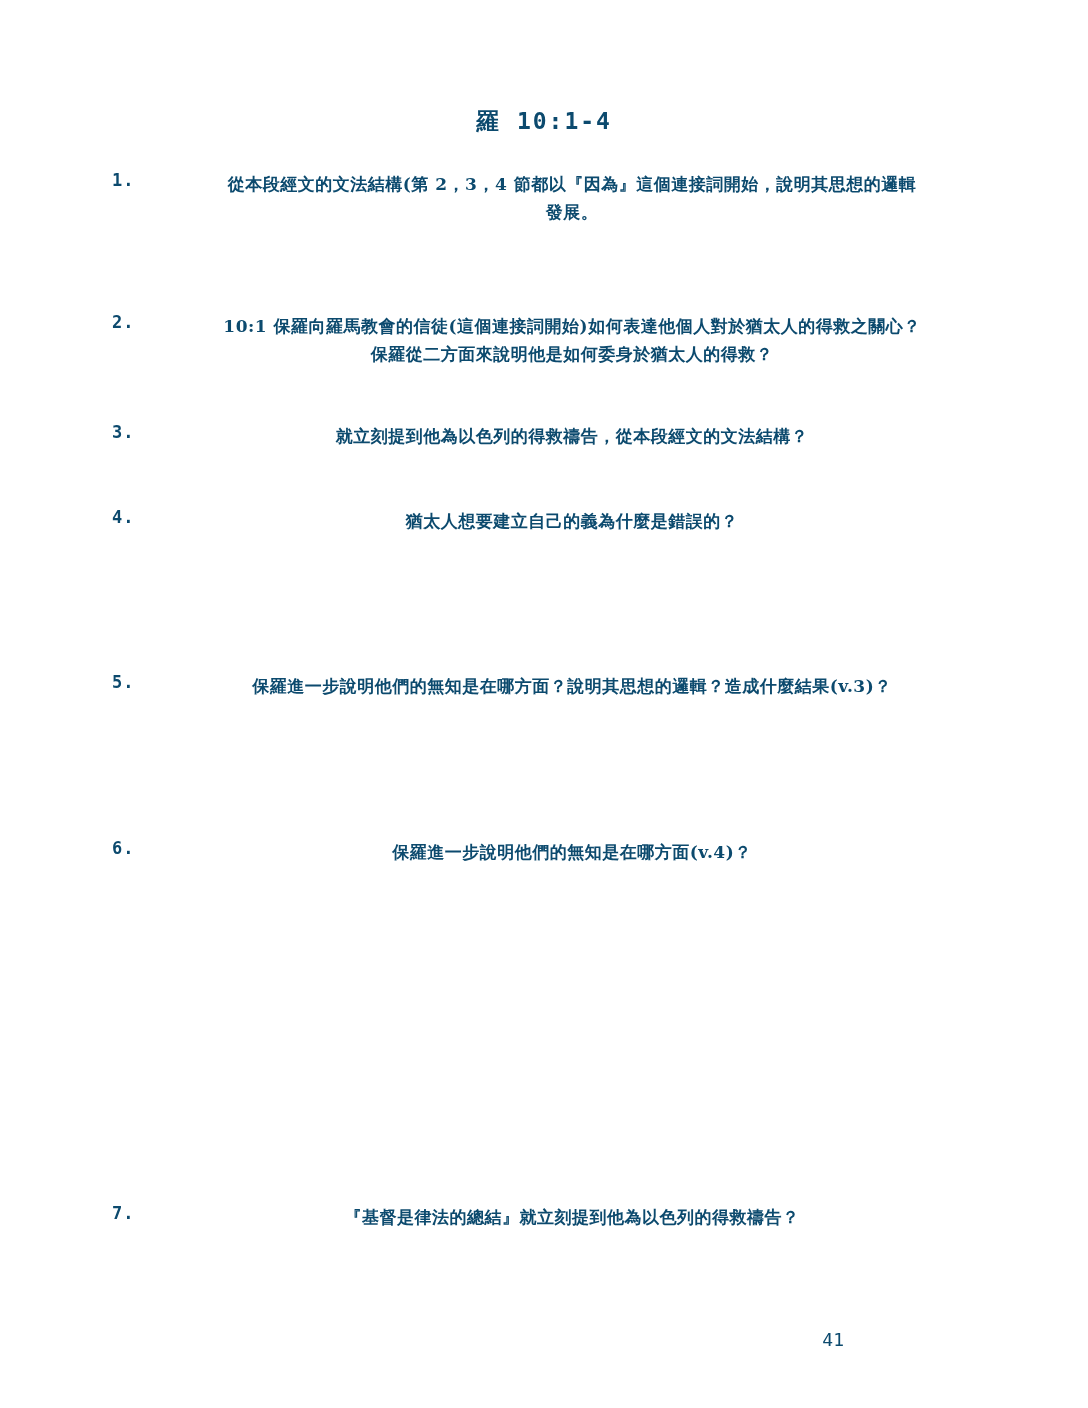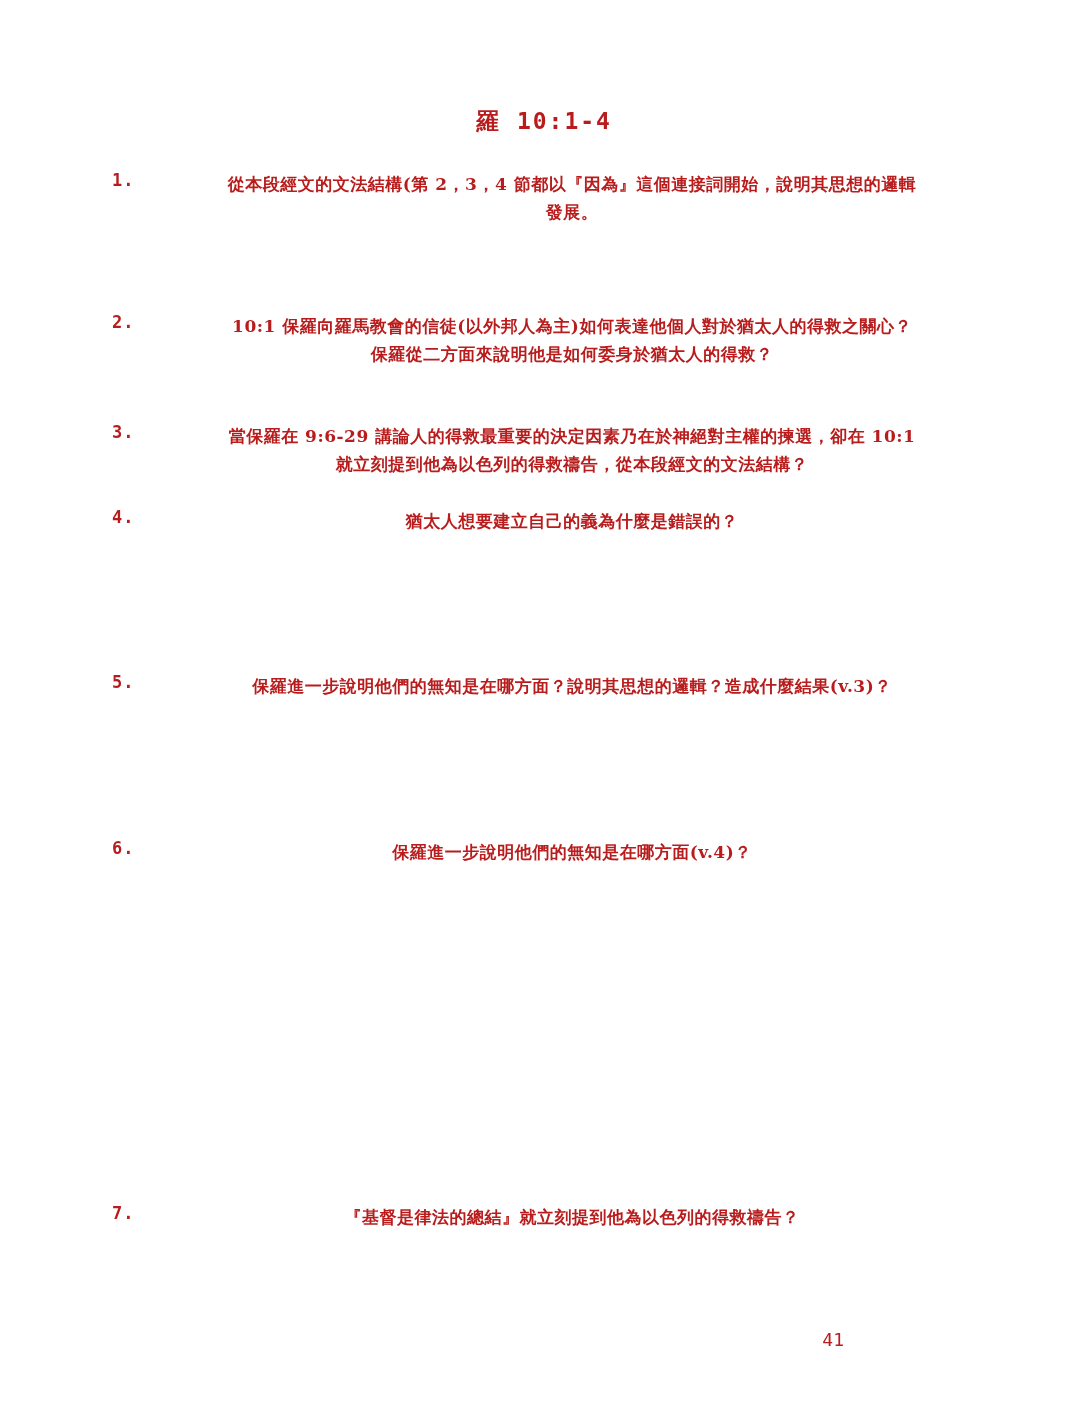--- a/index.html
+++ b/index.html
@@ -6,21 +6,21 @@
     margin: 0;
     padding: 0;
     background: #ffffff;
   }
   .page {
     position: relative;
     width: 944px;
     height: 1408px;
     background: #ffffff;
     font-family: "DejaVu Serif", "Liberation Serif", serif;
-    color: #b91c1c;
+    color: #0c4a6e;
     overflow: hidden;
   }
   .title {
     position: absolute;
     top: 106px;
     left: 0;
     width: 1088px;
     text-align: center;
     font-family: "DejaVu Sans Mono", "Liberation Mono", monospace;
     font-size: 23px;
@@ -79,28 +79,27 @@
       <div class="q" style="position: absolute; top: 10px; left: 0px; width: 880px;">
         <div class="q-num">1.</div>
         <div class="q-body">
           <span class="q-line">從本段經文的文法結構(第 2，3，4 節都以『因為』這個連接詞開始，說明其思想的邏輯</span>
           <span class="q-line">發展。</span>
         </div>
       </div>
       <div class="q" style="position: absolute; top: 152px; left: 0px; width: 880px;">
         <div class="q-num">2.</div>
         <div class="q-body">
-          <span class="q-line">10:1 保羅向羅馬教會的信徒(以外邦人為主)如何表達他個人對於猶太人的得救之關心？</span>
+          <span class="q-line">10:1 保羅向羅馬教會的信徒(這個連接詞開始)如何表達他個人對於猶太人的得救之關心？</span>
           <span class="q-line">保羅從二方面來說明他是如何委身於猶太人的得救？</span>
         </div>
       </div>
       <div class="q" style="position: absolute; top: 262px; left: 0px; width: 880px;">
         <div class="q-num">3.</div>
         <div class="q-body">
-          <span class="q-line">當保羅在 9:6-29 講論人的得救最重要的決定因素乃在於神絕對主權的揀選，卻在 10:1</span>
           <span class="q-line">就立刻提到他為以色列的得救禱告，從本段經文的文法結構？</span>
         </div>
       </div>
       <div class="q" style="position: absolute; top: 347px; left: 0px; width: 880px;">
         <div class="q-num">4.</div>
         <div class="q-body">
           <span class="q-line">猶太人想要建立自己的義為什麼是錯誤的？</span>
         </div>
       </div>
       <div class="q" style="position: absolute; top: 512px; left: 0px; width: 880px;">

